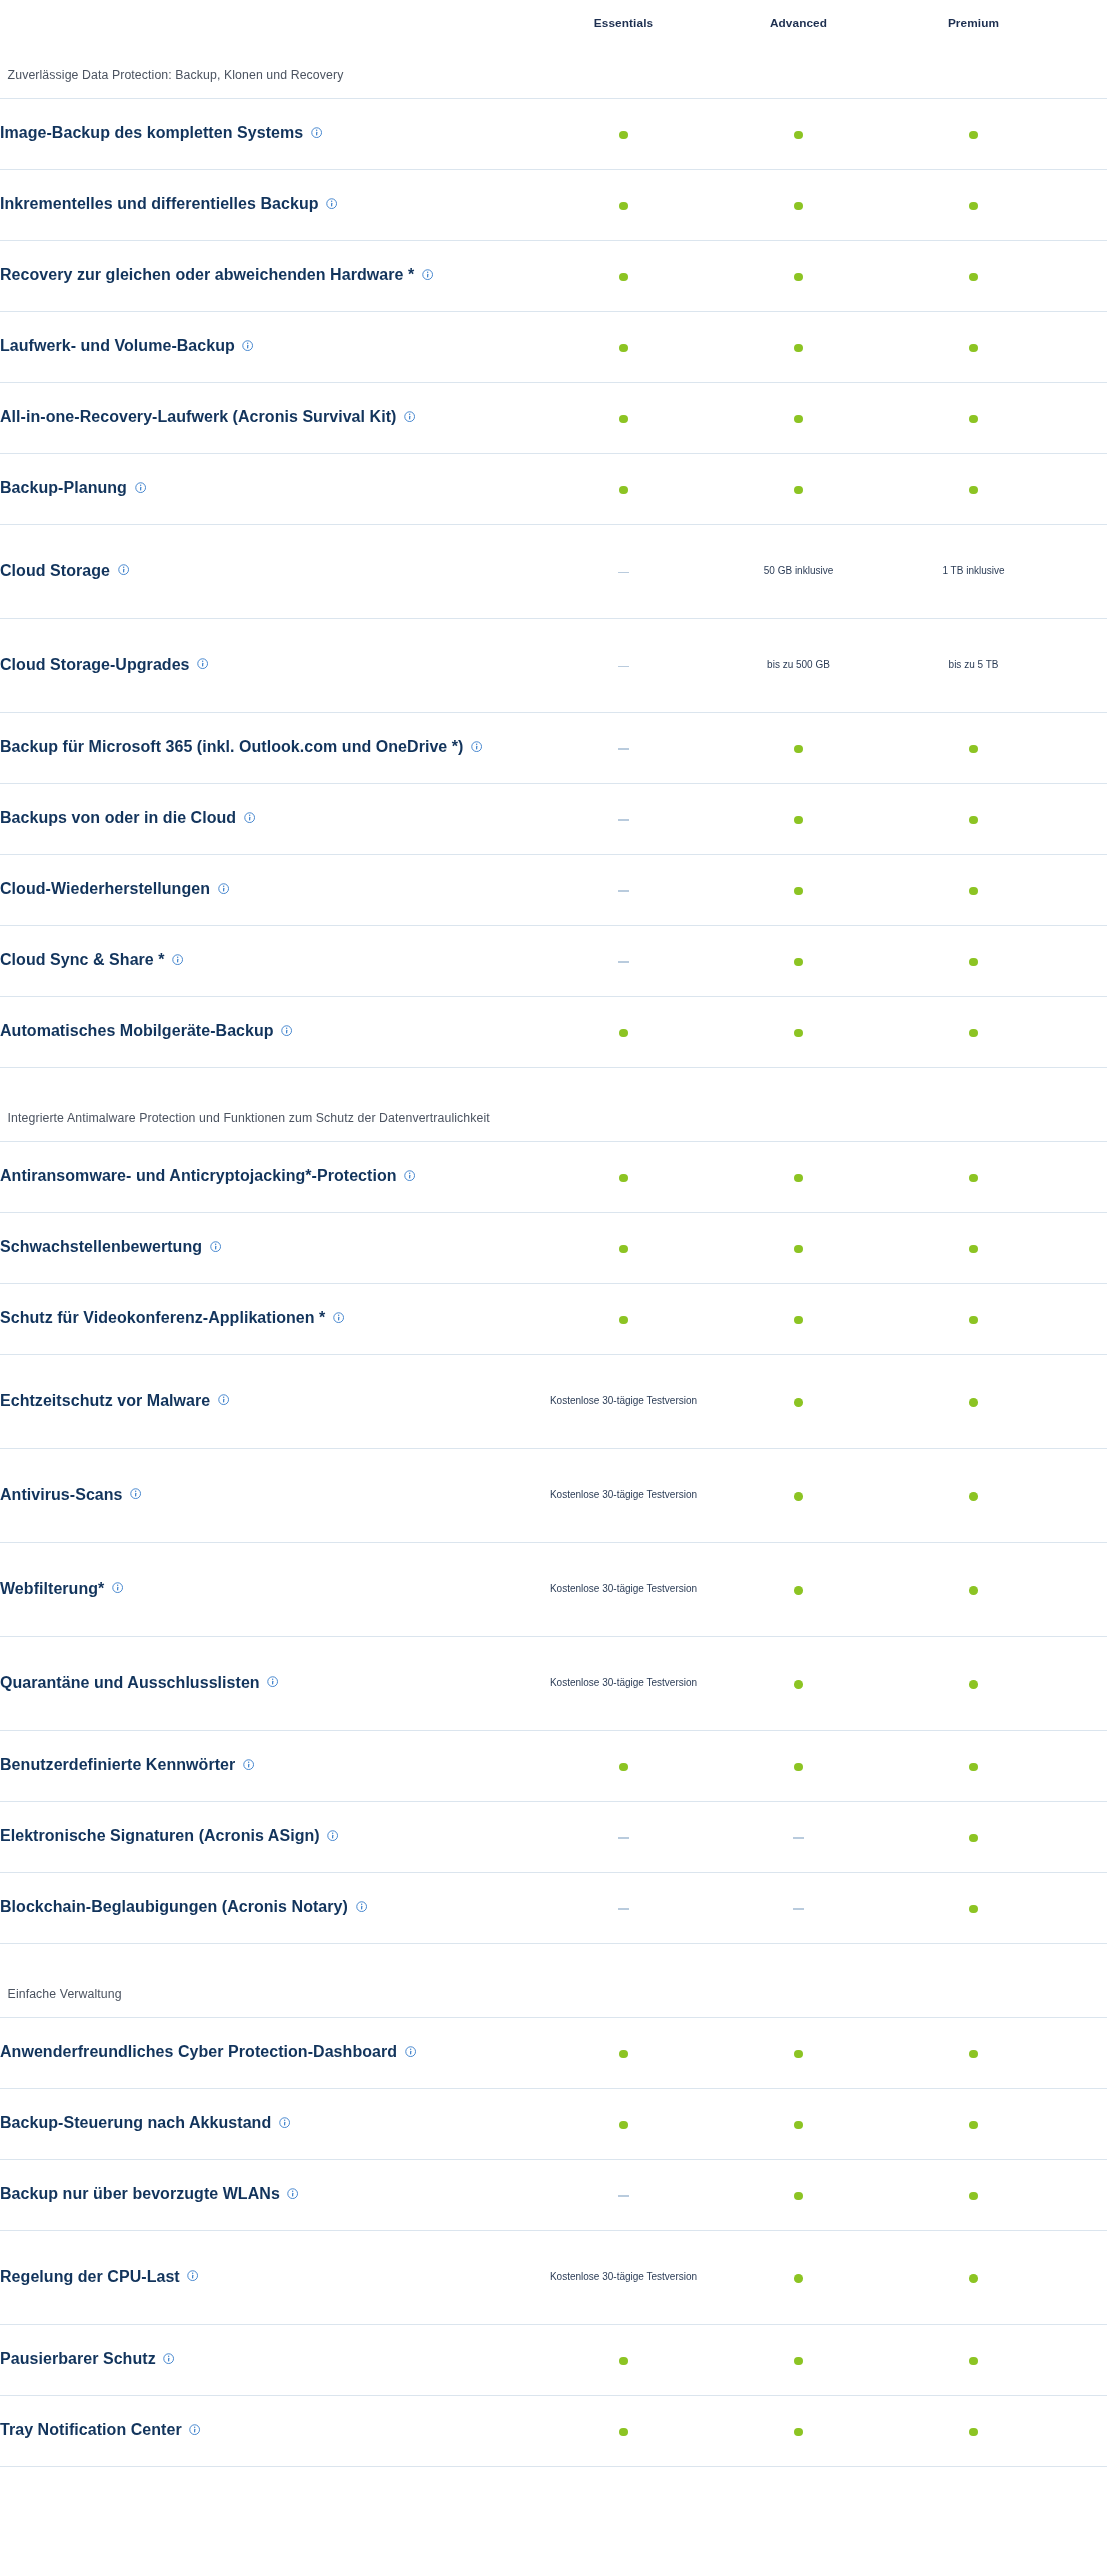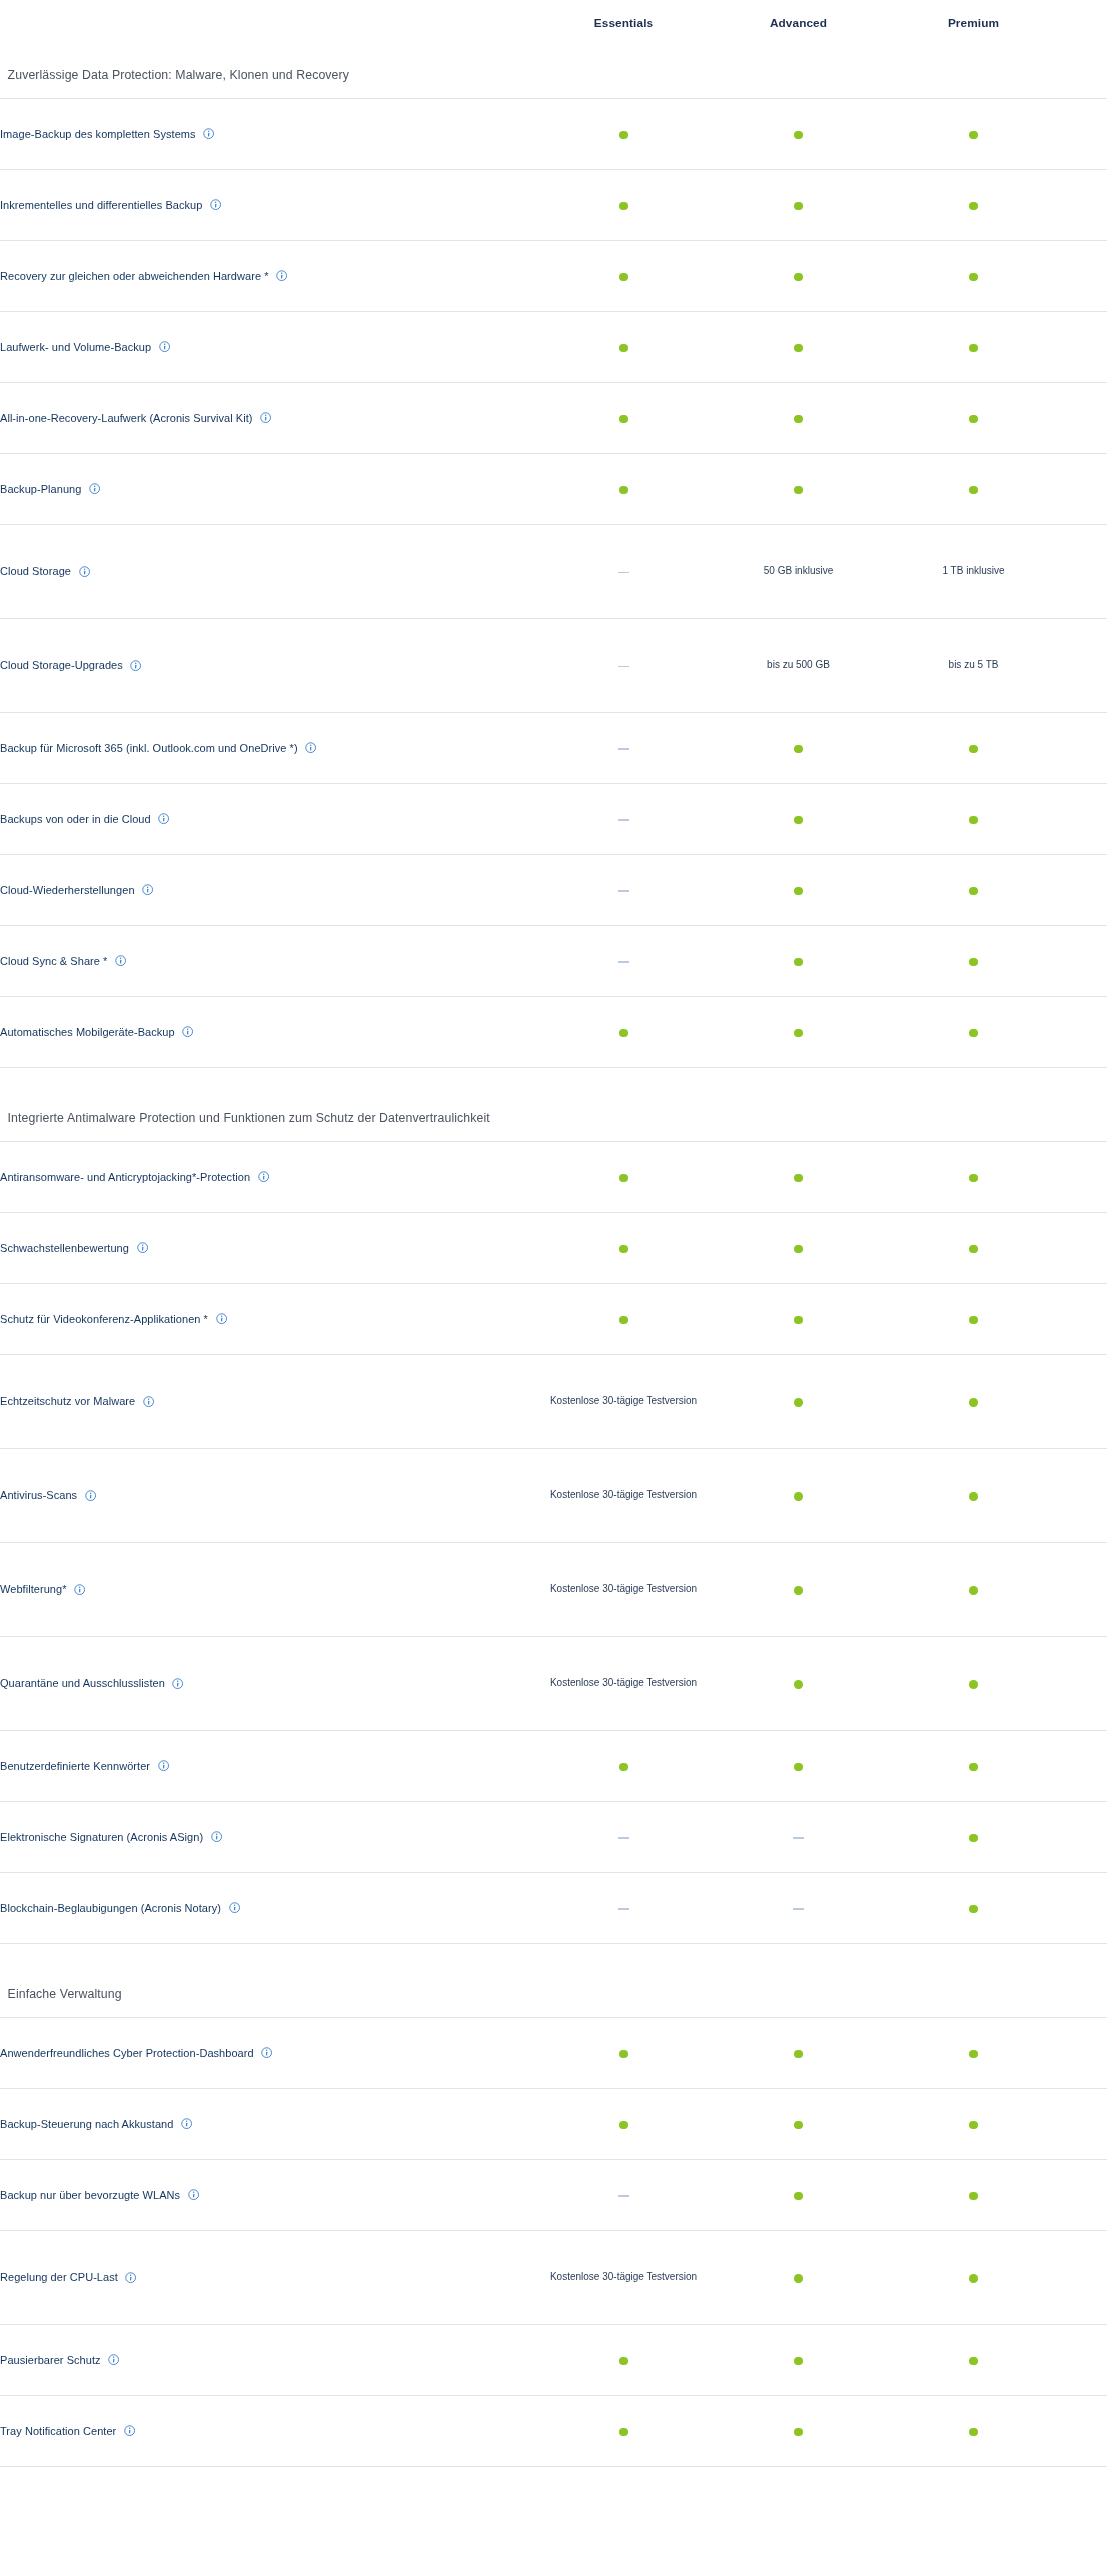--- a/index.html
+++ b/index.html
@@ -69,22 +69,22 @@
     vertical-align: middle;
   }
   tr.feat-row.tall td { height: 94px; }
 
   td.feature-cell {
     padding-left: 7.6px;
     padding-right: 9.4px;
   }
   .feature-label {
     display: inline;
-    font-size: 11px;
-    font-weight: normal;
+    font-size: 16px;
+    font-weight: bold;
     color: #12345c;
     letter-spacing: 0.05px;
     line-height: 1.4;
     vertical-align: middle;
   }
   .info-icon {
     display: inline-block;
     width: 11.3px;
     height: 11.3px;
     margin-left: 7.6px;
@@ -138,21 +138,21 @@
         <th></th>
         <th class="plan-head">Essentials</th>
         <th class="plan-head">Advanced</th>
         <th class="plan-head">Premium</th>
         <th></th>
       </tr>
     </thead>
     <tbody id="table-body">
         <tr class="section-row">
           <td colspan="5">
-            <div class="section-title">Zuverlässige Data Protection: Malware, Klonen und Recovery</div>
+            <div class="section-title">Zuverlässige Data Protection: Backup, Klonen und Recovery</div>
           </td>
         </tr>
         <tr class="feat-row">
           <td class="feature-cell"><span class="feature-label">Image-Backup des kompletten Systems</span><span class="info-icon"><svg width="11.3" height="11.3" viewBox="0 0 12 12">
                 <circle cx="6" cy="6" r="5.2" fill="none" stroke="#3f82cc" stroke-width="1"></circle>
                 <circle cx="6" cy="3.4" r="0.75" fill="#3f82cc"></circle>
                 <rect x="5.35" y="5" width="1.3" height="4" rx="0.5" fill="#3f82cc"></rect>
               </svg></span></td>
           <td class="val-cell"><span class="dot"></span></td>
           <td class="val-cell"><span class="dot"></span></td>

